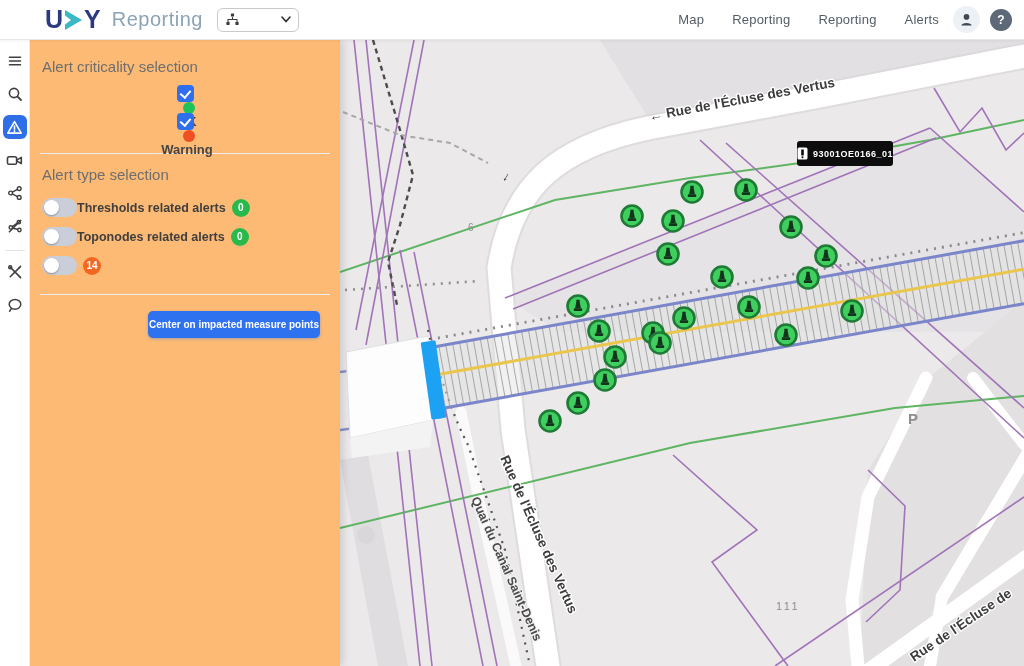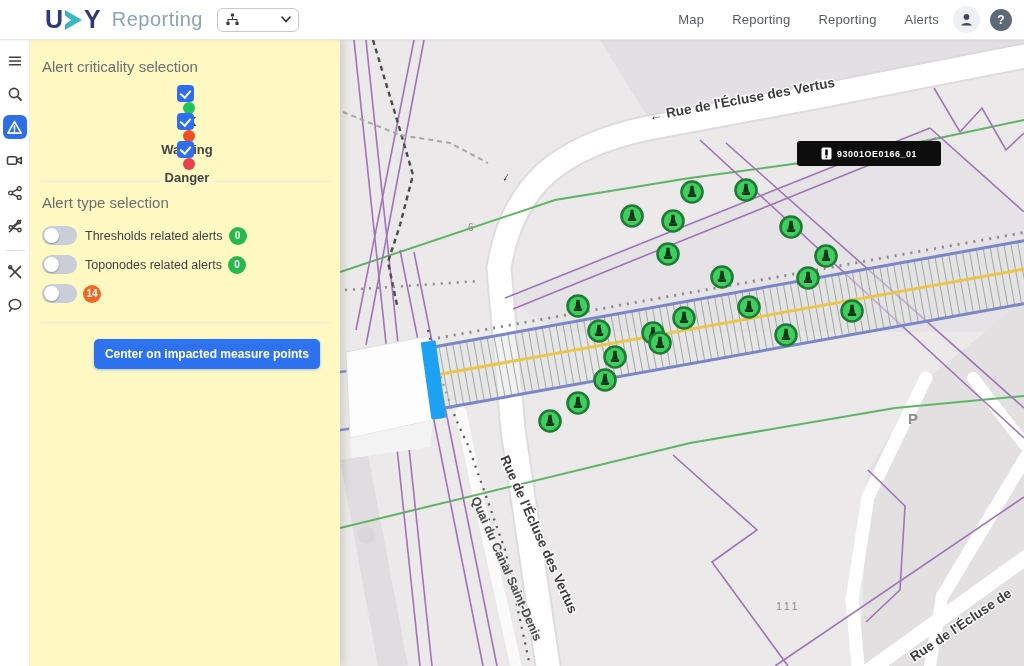--- a/index.html
+++ b/index.html
@@ -27,54 +27,54 @@
   
   .rail{position:absolute;left:0;top:40px;width:30px;height:626px;background:#fff;
     border-right:1px solid #ececec;z-index:25;display:flex;flex-direction:column;align-items:center;}
   .rail .ic{width:24px;height:24px;margin-top:9px;display:flex;align-items:center;
     justify-content:center;border-radius:6px;cursor:pointer;}
   .rail .ic.active{background:#2e6fe8;}
   .rail .div{width:20px;height:1px;background:#e3e3e3;margin-top:12px;}
   .rail svg{display:block;}
 
   
-  .panel{position:absolute;left:30px;top:40px;width:310px;height:626px;background:#fef9c3;
+  .panel{position:absolute;left:30px;top:40px;width:310px;height:626px;background:#fdba74;
     z-index:20;box-shadow:3px 0 8px rgba(0,0,0,.13);padding:14px 12px 0 12px;}
   .ptitle{font-size:15px;color:#6e6e6e;margin:4px 0 10px 0;}
   .crow{display:flex;align-items:center;height:26px;margin-top:2px;flex-direction:column;}
   .cb{width:17px;height:17px;background:#2f6fed;border-radius:4px;position:relative;cursor:pointer;flex:0 0 auto;}
   .cb::after{content:"";position:absolute;left:5px;top:2.5px;width:5px;height:8px;
     border:solid #fff;border-width:0 2px 2px 0;transform:rotate(40deg);}
   .dot{width:12px;height:12px;border-radius:50%;margin-left:7px;flex:0 0 auto;}
   .crow .lbl{margin-left:4px;font-size:13px;font-weight:600;color:#454545;}
   .dot-ok{background:#1fc35c;} .dot-caution{background:#f0c419;}
   .dot-warning{background:#f04e23;} .dot-danger{background:#e8414d;}
   .hr{height:1px;background:#ececec;margin:14px -2px 12px -2px;}
   .trow{display:flex;align-items:center;height:29px;}
   .tg{width:35px;height:19px;border-radius:10px;background:#c9ced8;position:relative;cursor:pointer;flex:0 0 auto;}
   .tg::after{content:"";position:absolute;left:2px;top:2px;width:15px;height:15px;border-radius:50%;
     background:#fff;box-shadow:0 1px 2px rgba(0,0,0,.3);}
-  .trow .lbl{margin-left:8px;font-size:12.5px;font-weight:400;color:#3f3f3f;}
+  .trow .lbl{font-size:12.5px;font-weight:700;color:#3f3f3f;}
   .badge{min-width:18px;height:18px;border-radius:9px;margin-left:6px;color:#fff;font-size:10px;
     font-weight:700;display:flex;align-items:center;justify-content:center;padding:0 3px;}
   .badge.green{background:#28b94c;} .badge.orange{background:#f26822;text-align:right;}
   .cbtn{display:block;margin:16px 8px 15px auto;background:#2f72f0;color:#fff;border:none;
-    border-radius:5px;font-size:12px;font-weight:600;padding:8px 11px;cursor:pointer;
+    border-radius:5px;font-size:10px;font-weight:600;padding:8px 1px;cursor:pointer;
     font-family:"Liberation Sans",sans-serif;box-shadow:0 1px 3px rgba(47,114,240,.4);}
 
   
   .map{position:absolute;left:340px;top:40px;width:684px;height:626px;overflow:hidden;
     background:#ebe9ea;z-index:10;}
   .map svg.canvas{position:absolute;left:0;top:0;}
   text{font-family:"Liberation Sans",sans-serif;}
   .slabel{paint-order:stroke;stroke:#ffffff;stroke-width:2.6px;fill:#3c3c3c;font-weight:600;font-size:13.5px;}
   .slabel2{paint-order:stroke;stroke:#f2f1f2;stroke-width:2.2px;fill:#4a4a4a;font-weight:600;font-size:12.5px;}
   .poi{fill:#8e8e8e;}
   .tooltip{position:absolute;left:457px;top:101px;height:25px;background:#0d0d0d;border-radius:3px;
-    display:flex;align-items:center;gap:5px;padding:0 24px;z-index:15;}
+    display:flex;align-items:center;gap:5px;padding:0 0;z-index:15;}
   .tooltip .tid{color:#fff;font-size:9px;font-weight:600;letter-spacing:.5px;}
 </style>
 </head>
 <body>
 
 <div class="header">
   <div class="logo">
     <span class="lt">U</span>
     <svg width="19" height="22" viewBox="0 0 19 22">
       <polygon points="1,1 18,11 1,21" fill="#3ab9c4"></polygon>
@@ -179,25 +179,20 @@
 
   <div class="crow">
     <div class="cb"></div>
     <div class="dot dot-ok"></div>
     <span class="lbl">OK</span>
   </div>
   <div class="crow">
     <div class="cb"></div>
     <div class="dot dot-warning"></div>
     <span class="lbl">Warning</span>
-  </div>
-  <div class="crow">
-    <div class="cb"></div>
-    <div class="dot dot-danger"></div>
-    <span class="lbl">Danger</span>
   </div>
 
   <div class="hr"></div>
   <div class="ptitle">Alert type selection</div>
 
   <div class="trow">
     <div class="tg"></div>
     <span class="lbl">Thresholds related alerts</span>
     <span class="badge green">0</span>
   </div>

